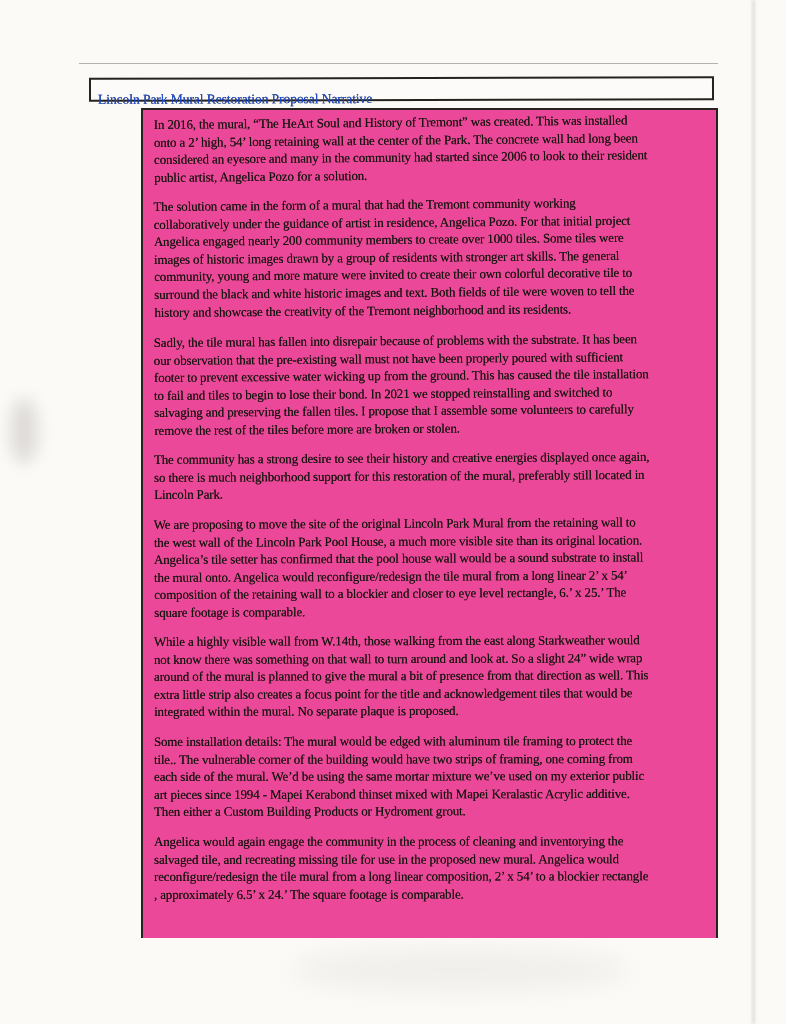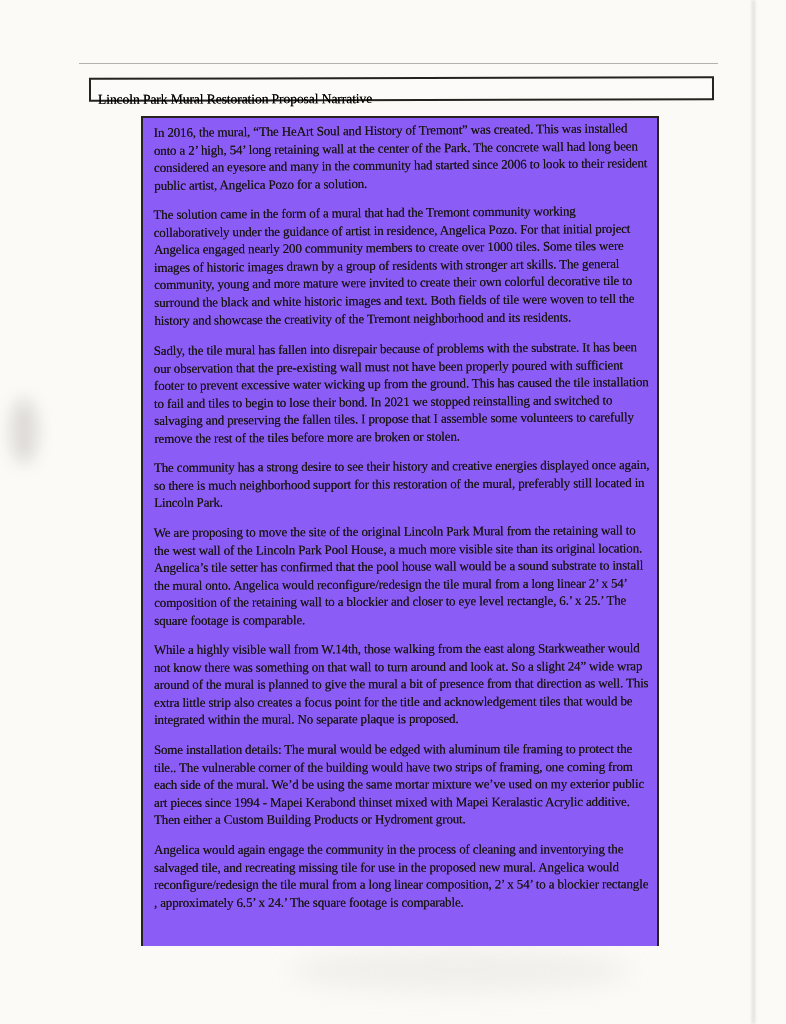--- a/index.html
+++ b/index.html
@@ -46,36 +46,36 @@
     border: 2px solid #26231f;
     box-sizing: border-box;
     background: #fcfbf9;
     display: flex;
     align-items: center;
     padding-left: 7px;
     transform: rotate(-0.15deg);
   }
   .title-box span {
     font-size: 13.6px;
-    color: #000000;
+    color: #1d4ed8;
     letter-spacing: -0.1px;
     text-shadow: 0 0 0.5px rgba(22, 19, 14, 0.85);
     white-space: nowrap;
     margin-top: 20px;
   }
   .body-box {
     position: absolute;
     left: 141px;
-    top: 116px;
-    width: 518px;
+    top: 108px;
+    width: 577px;
     height: 830px;
     border: 2px solid #26231f;
     border-bottom: none;
     box-sizing: border-box;
-    background: #8b5cf6;
+    background: #ec4899;
     padding: 6px 2px 0 11px;
   }
   .body-box p {
     margin: 0 0 12px 0;
     font-size: 13px;
     line-height: 17.6px;
     letter-spacing: -0.15px;
     color: #17140f;
     white-space: pre-line;
     text-shadow: 0 0 0.45px rgba(23, 20, 15, 0.8);

